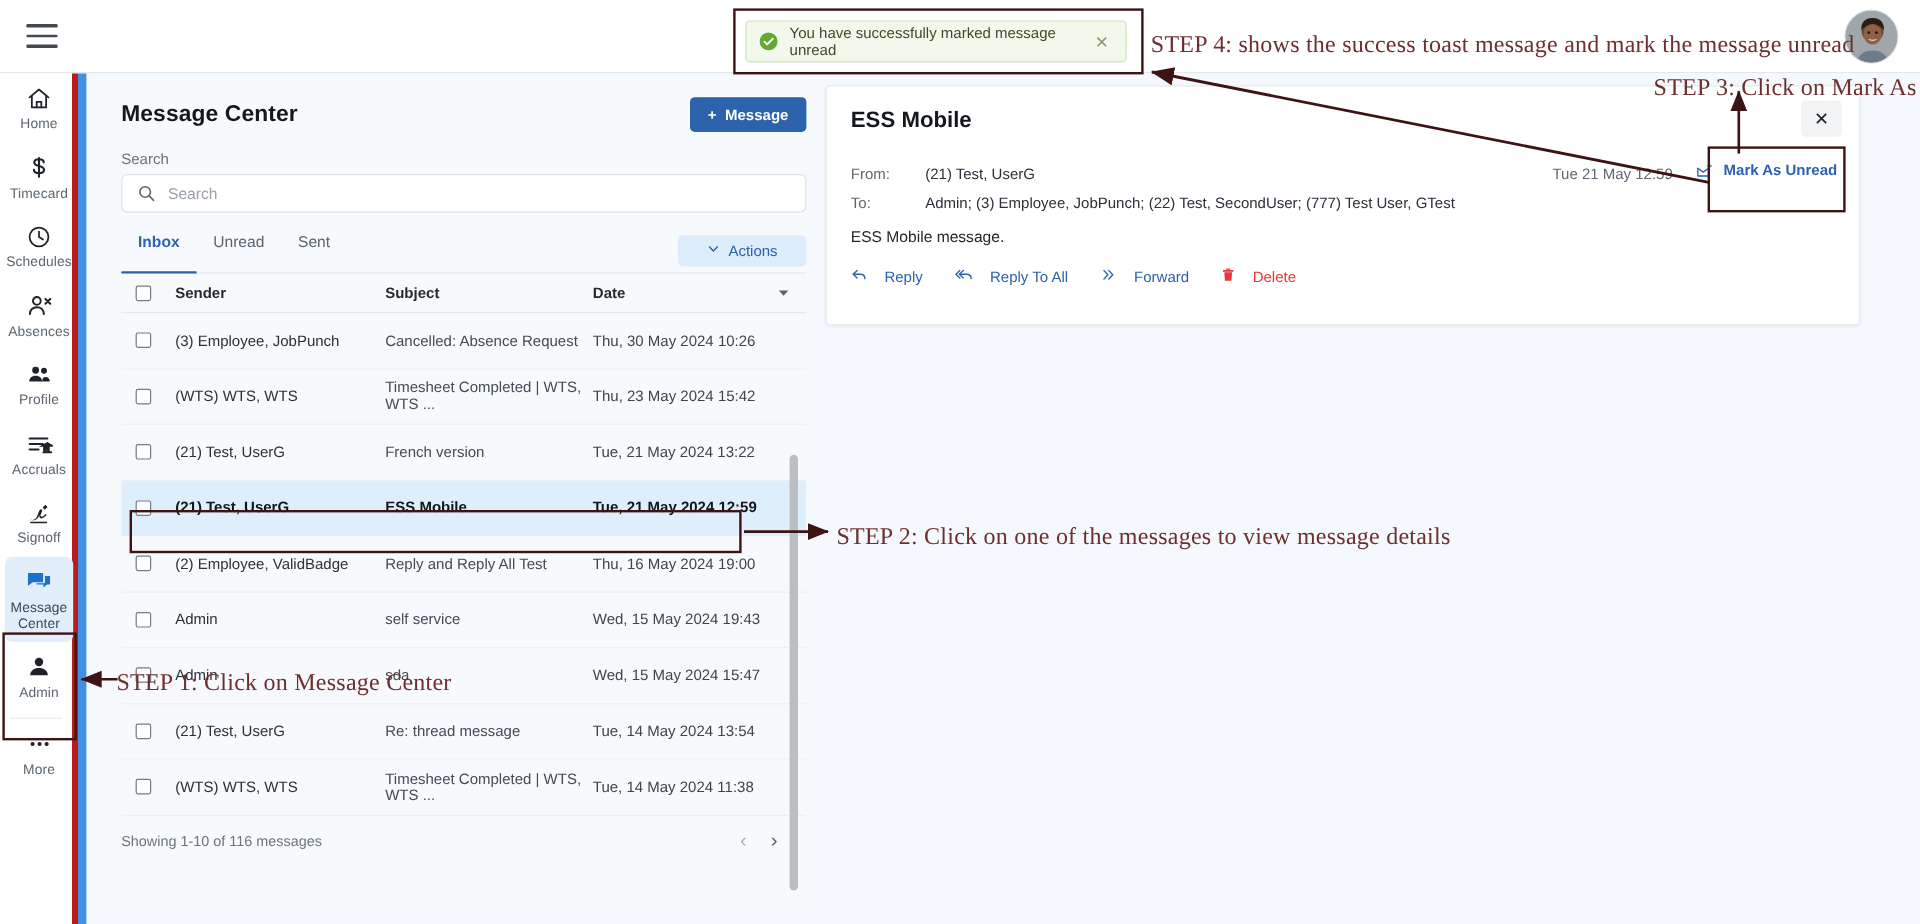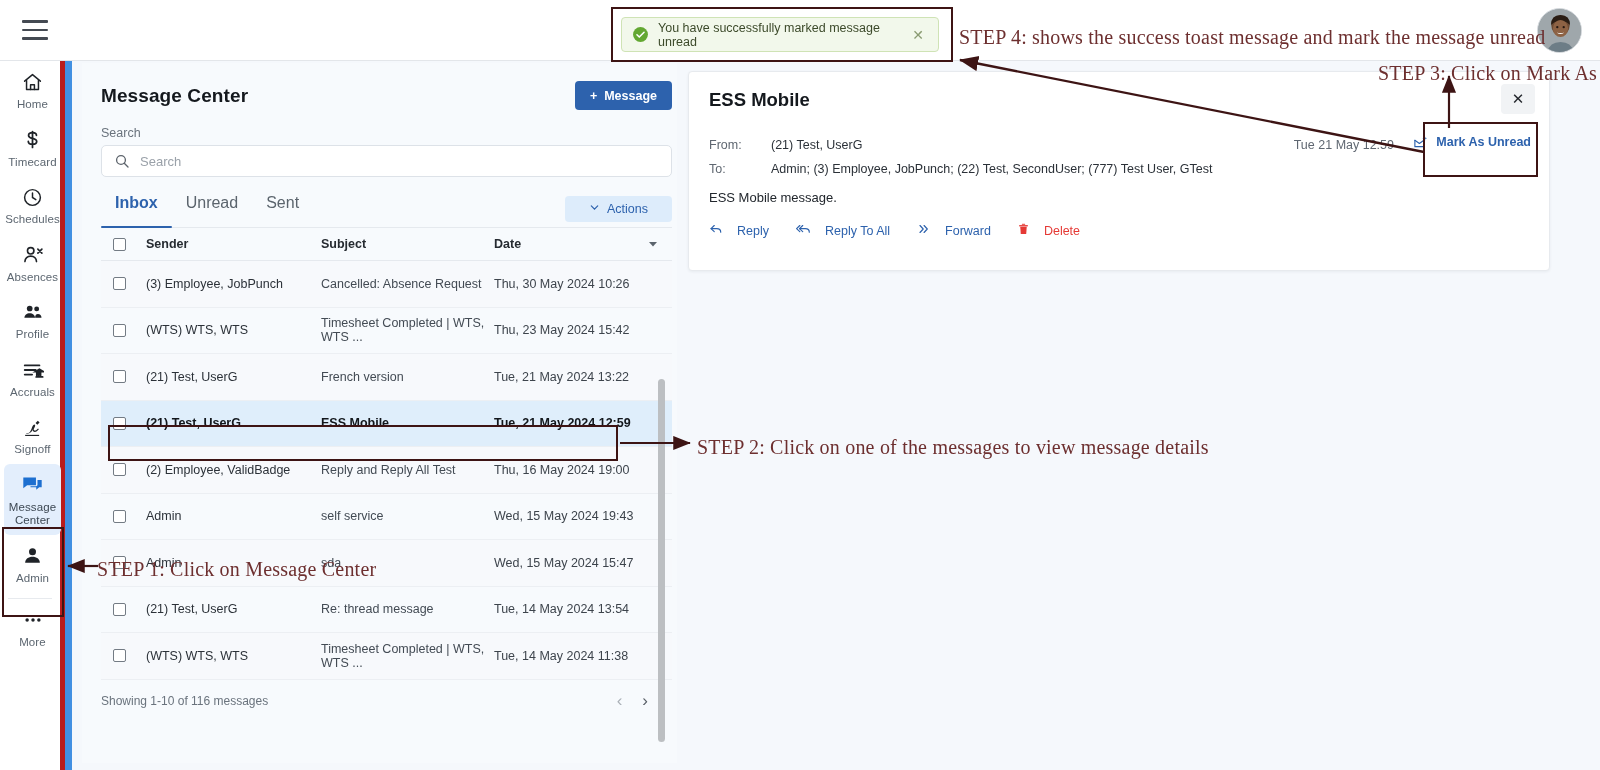--- a/index.html
+++ b/index.html
@@ -92,21 +92,21 @@
     background: transparent; font-family: "Liberation Sans", sans-serif;
   }
   .search-input::placeholder { color: #9aa1a9; }
 
   .tabs-row {
     display: flex; align-items: flex-end; justify-content: space-between;
     margin: 18px 5px 0 19px; border-bottom: 1px solid #e5e9ee; height: 33px;
   }
   .tabs { display: flex; height: 33px; }
   .tab {
-    font-size: 16px; color: #5b646d; padding: 0 14px 4px 14px; cursor: pointer;
+    font-size: 13px; color: #5b646d; padding: 0 14px 4px 14px; cursor: pointer;
     position: relative;
   }
   .tab.active { color: #2d62ad; font-weight: bold; }
   .tab.active::after {
     content: ""; position: absolute; left: 0; right: 0; bottom: -1px;
     height: 2.5px; background: #2d62ad; border-radius: 2px;
   }
   .actions-btn {
     background: #ddecfb; color: #2d62ad; border: none; border-radius: 4px;
     height: 26px; padding: 0 24px; margin-bottom: 5px; font-size: 12.5px;

